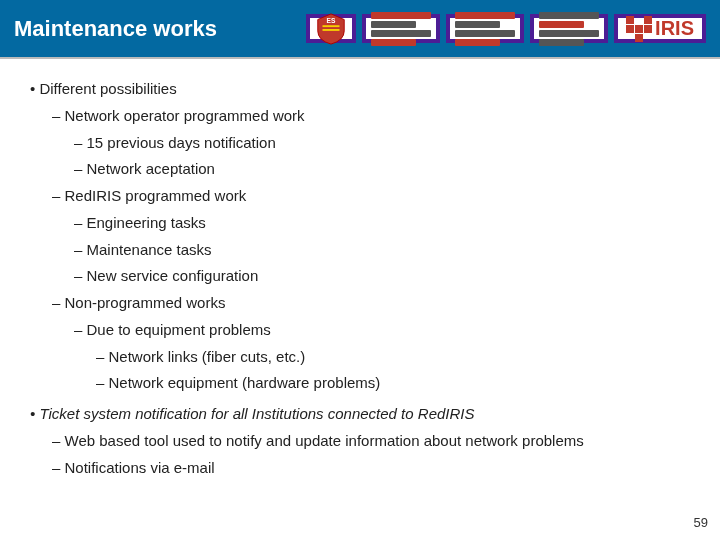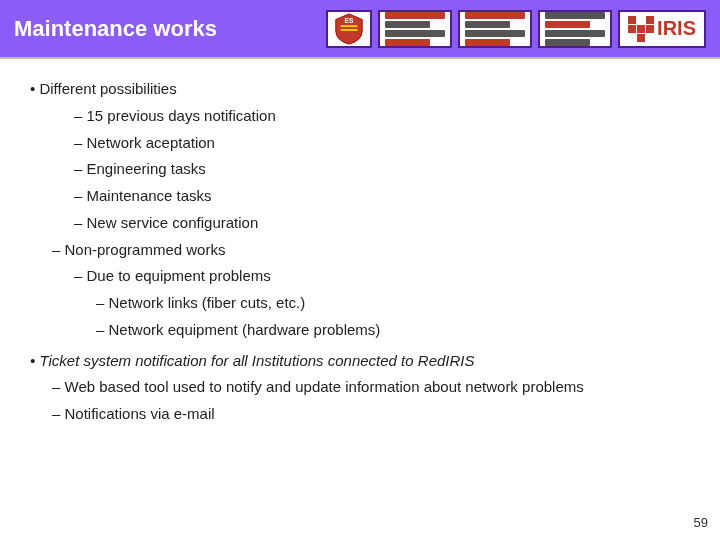--- a/index.html
+++ b/index.html
@@ -5,44 +5,44 @@
     * { margin: 0; padding: 0; box-sizing: border-box; }
     body {
       width: 720px;
       height: 540px;
       font-family: Arial, sans-serif;
       font-size: 14px;
       background: #fff;
       overflow: hidden;
     }
     .header {
-      background: #8b5cf6;
+      background: #0369a1;
       display: flex;
       align-items: center;
       justify-content: space-between;
       padding: 8px 14px;
       height: 57px;
     }
     .header-title {
       color: #fff;
       font-size: 22px;
       font-weight: bold;
     }
     .header-logos {
       display: flex;
       align-items: center;
       gap: 6px;
     }
     .logo-box {
       background: #fff;
-      border: 2px solid #4c1d95;
+      border: 4px solid #4c1d95;
       display: flex;
       align-items: center;
       justify-content: center;
-      height: 38px;
+      height: 29px;
       padding: 2px 5px;
     }
     .logo-shield {
       width: 32px;
       height: 34px;
     }
     .logo-text-block {
       display: flex;
       flex-direction: column;
       gap: 2px;
@@ -172,25 +172,31 @@
 
 <div class="divider"></div>
 
 <div class="content">
   <ul class="main-list">
 
     <li class="l0">
       <span>• </span>
       <span>Different possibilities</span>
     </li>
+    <li class="l1 dash">
+      <span>Network operator programmed work</span>
+    </li>
     <li class="l2 dash">
       <span>15 previous days notification</span>
     </li>
     <li class="l2 dash">
       <span>Network aceptation</span>
+    </li>
+    <li class="l1 dash">
+      <span>RedIRIS programmed work</span>
     </li>
     <li class="l2 dash">
       <span>Engineering tasks</span>
     </li>
     <li class="l2 dash">
       <span>Maintenance tasks</span>
     </li>
     <li class="l2 dash">
       <span>New service configuration</span>
     </li>

